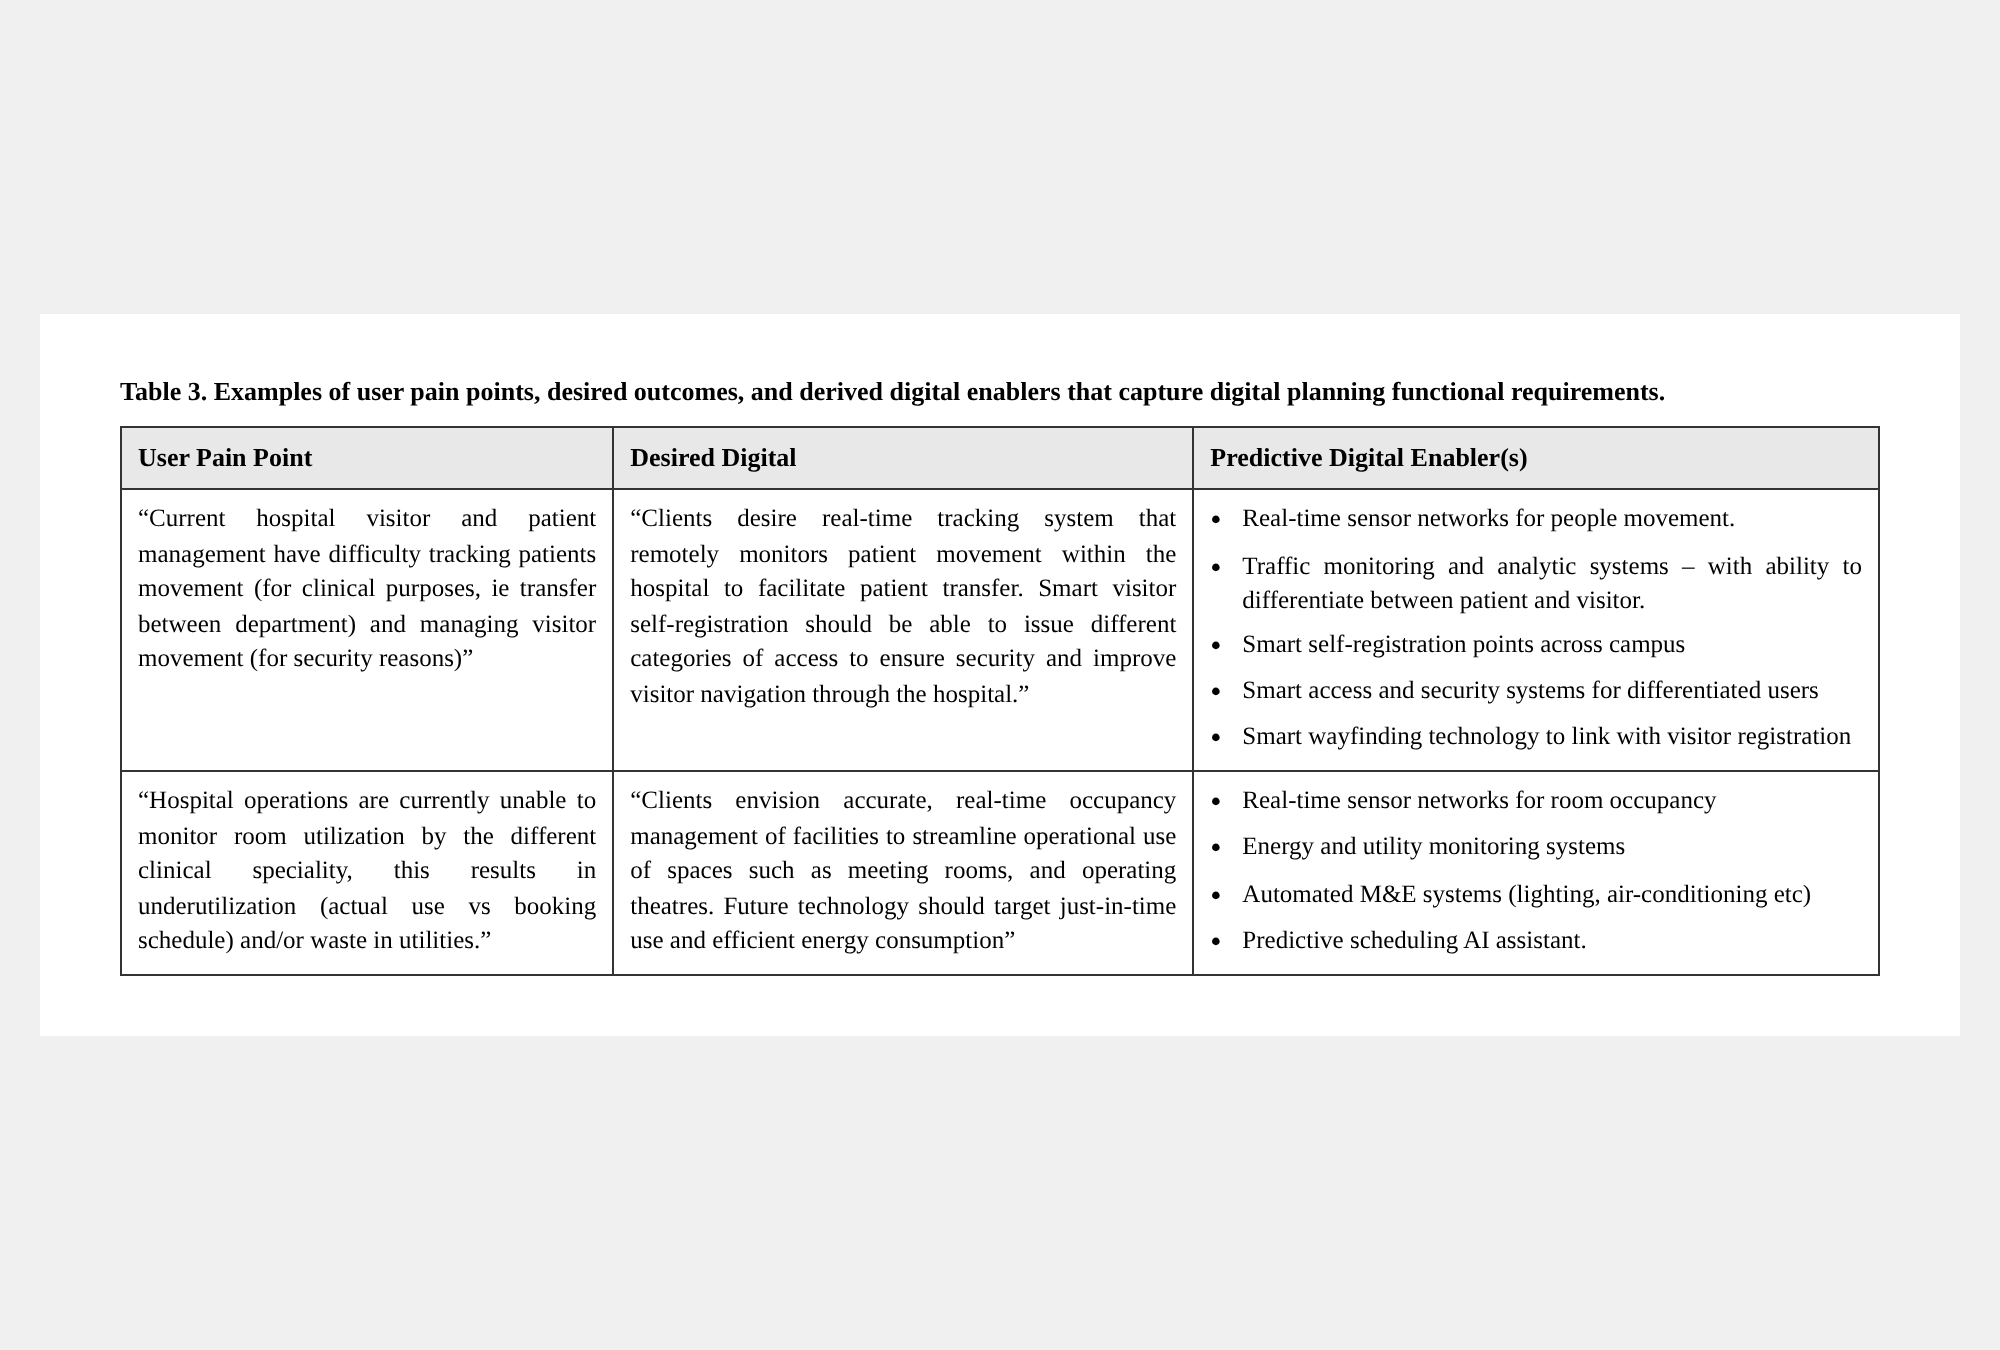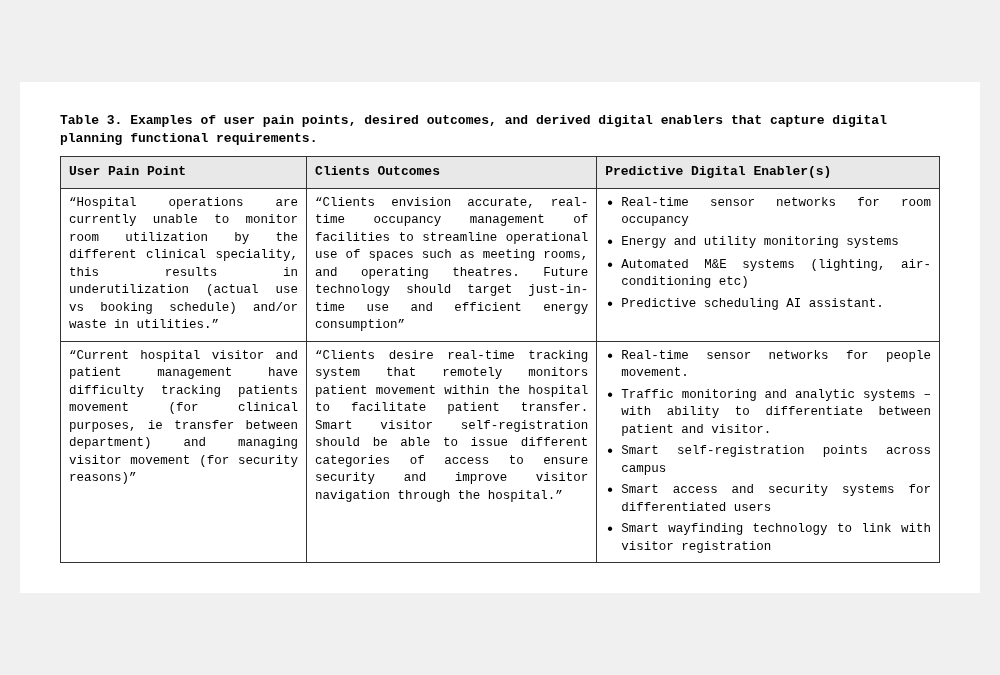--- a/index.html
+++ b/index.html
@@ -1,19 +1,18 @@
 <!DOCTYPE html>
 <html><head>
   <meta charset="utf-8">
   <style>
     * {
       box-sizing: border-box;
       margin: 0;
       padding: 0;
-      font-family: Liberation Mono, monospace;
     }
 
     body {
       background: #f0f0f0;
       display: flex;
       justify-content: center;
       align-items: center;
       min-height: 675px;
       width: 1000px;
       font-family: "Times New Roman", Times, serif;
@@ -103,50 +102,26 @@
 </head>
 <body>
 
 <div class="page-container">
   <div class="table-caption">Table 3. Examples of user pain points, desired outcomes, and derived digital enablers that capture digital planning functional requirements.</div>
 
   <table>
     <thead>
       <tr>
         <th class="td-pain">User Pain Point</th>
-        <th class="td-outcomes">Clients Outcomes</th>
+        <th class="td-outcomes">Desired Digital</th>
         <th class="td-enablers">Predictive Digital Enabler(s)</th>
       </tr>
     </thead>
     <tbody id="table-body">
     <tr>
-          <td class="td-pain">“Hospital operations are currently unable to monitor room utilization by the different clinical speciality, this results in underutilization (actual use vs booking schedule) and/or waste in utilities.”</td>
-          <td class="td-outcomes">“Clients envision accurate, real-time occupancy management of facilities to streamline operational use of spaces such as meeting rooms, and operating theatres. Future technology should target just-in-time use and efficient energy consumption”</td>
-          <td class="td-enablers">
-            <ul class="bullet-list">
-              <li>
-                <span class="bullet-dot">•</span>
-                <span class="bullet-text">Real-time sensor networks for room occupancy</span>
-              </li>
-              <li>
-                <span class="bullet-dot">•</span>
-                <span class="bullet-text">Energy and utility monitoring systems</span>
-              </li>
-              <li>
-                <span class="bullet-dot">•</span>
-                <span class="bullet-text">Automated M&amp;E systems (lighting, air-conditioning etc)</span>
-              </li>
-              <li>
-                <span class="bullet-dot">•</span>
-                <span class="bullet-text">Predictive scheduling AI assistant.</span>
-              </li>
-            </ul>
-          </td>
-        </tr>
-        <tr>
           <td class="td-pain">“Current hospital visitor and patient management have difficulty tracking patients movement (for clinical purposes, ie transfer between department) and managing visitor movement (for security reasons)”</td>
           <td class="td-outcomes">“Clients desire real-time tracking system that remotely monitors patient movement within the hospital to facilitate patient transfer. Smart visitor self-registration should be able to issue different categories of access to ensure security and improve visitor navigation through the hospital.”</td>
           <td class="td-enablers">
             <ul class="bullet-list">
               <li>
                 <span class="bullet-dot">•</span>
                 <span class="bullet-text">Real-time sensor networks for people movement.</span>
               </li>
               <li>
                 <span class="bullet-dot">•</span>
@@ -160,15 +135,39 @@
                 <span class="bullet-dot">•</span>
                 <span class="bullet-text">Smart access and security systems for differentiated users</span>
               </li>
               <li>
                 <span class="bullet-dot">•</span>
                 <span class="bullet-text">Smart wayfinding technology to link with visitor registration</span>
               </li>
             </ul>
           </td>
         </tr>
+        <tr>
+          <td class="td-pain">“Hospital operations are currently unable to monitor room utilization by the different clinical speciality, this results in underutilization (actual use vs booking schedule) and/or waste in utilities.”</td>
+          <td class="td-outcomes">“Clients envision accurate, real-time occupancy management of facilities to streamline operational use of spaces such as meeting rooms, and operating theatres. Future technology should target just-in-time use and efficient energy consumption”</td>
+          <td class="td-enablers">
+            <ul class="bullet-list">
+              <li>
+                <span class="bullet-dot">•</span>
+                <span class="bullet-text">Real-time sensor networks for room occupancy</span>
+              </li>
+              <li>
+                <span class="bullet-dot">•</span>
+                <span class="bullet-text">Energy and utility monitoring systems</span>
+              </li>
+              <li>
+                <span class="bullet-dot">•</span>
+                <span class="bullet-text">Automated M&amp;E systems (lighting, air-conditioning etc)</span>
+              </li>
+              <li>
+                <span class="bullet-dot">•</span>
+                <span class="bullet-text">Predictive scheduling AI assistant.</span>
+              </li>
+            </ul>
+          </td>
+        </tr>
       </tbody>
   </table>
 </div>
 
 </body></html>

